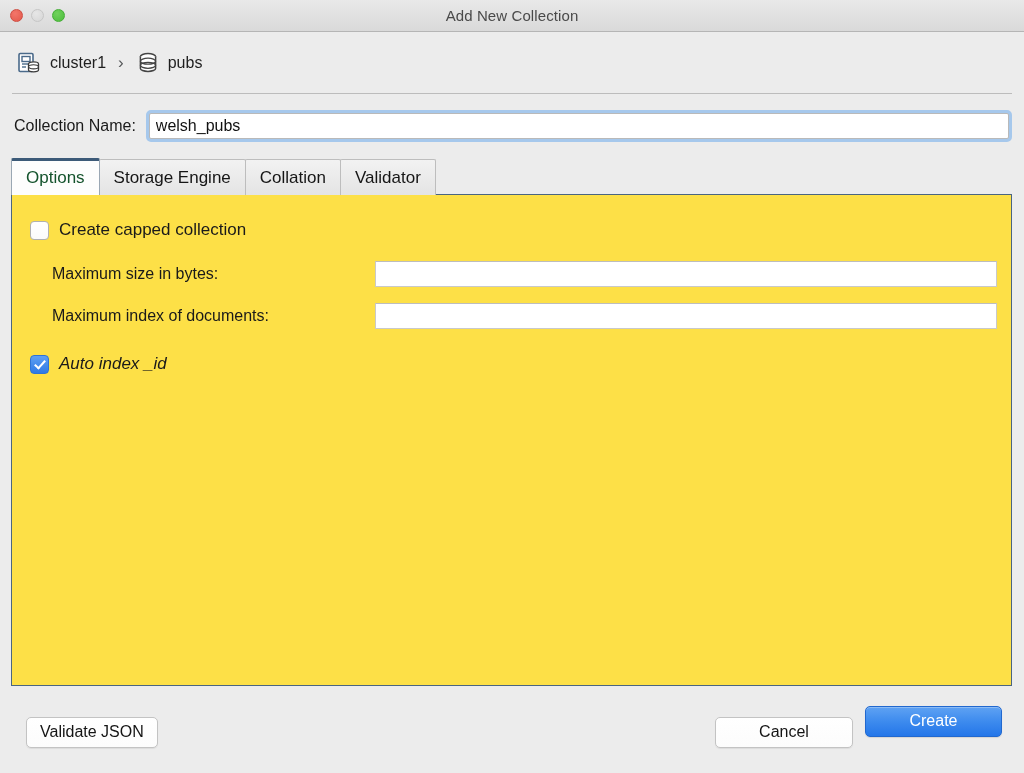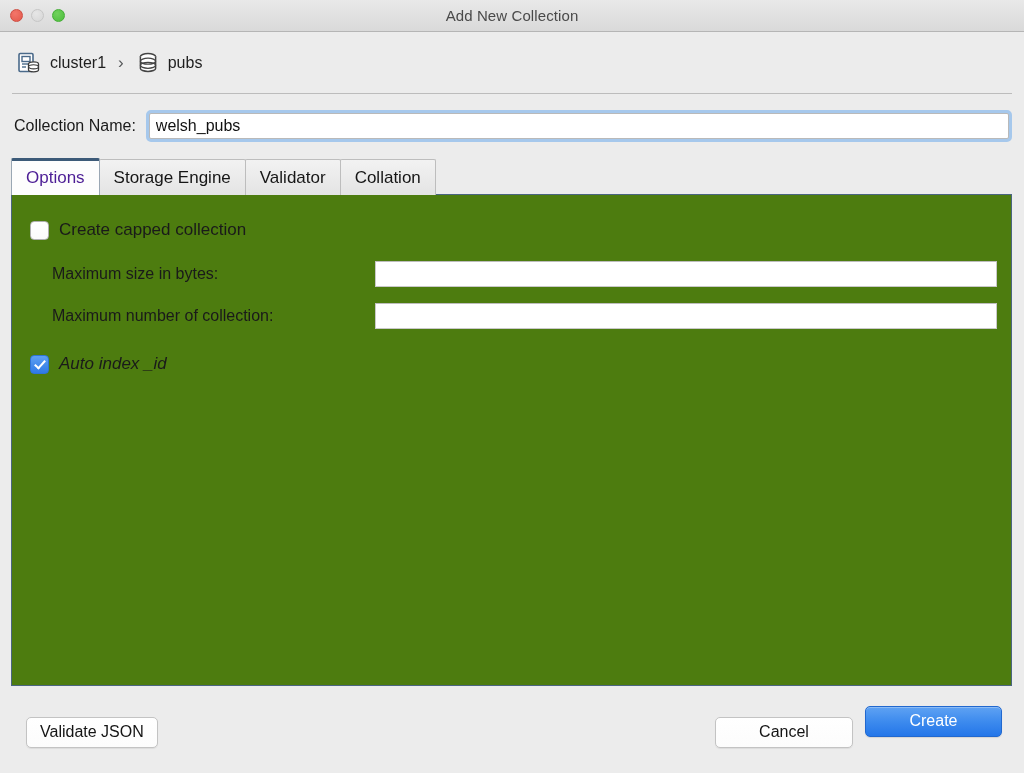--- a/index.html
+++ b/index.html
@@ -150,32 +150,32 @@
     margin-right: -1px;
     border-top-left-radius: 2px;
     border-top-right-radius: 2px;
   }
   .tab.active {
     background: #fdfdfd;
     height: 37px;
     border-color: #9aa7b4;
     border-top: 3px solid #3c5a78;
     z-index: 3;
-    color: #4c1d95;
+    color: #14532d;
   }
   .tab-filler {
     flex: 1;
     height: 36px;
     border-bottom: 1px solid #4a6580;
     box-sizing: border-box;
   }
   .tabpanel {
     border: 1px solid #4a6580;
     border-top: 1px solid #4a6580;
-    background: #4d7c0f;
+    background: #fde047;
     height: 492px;
     box-sizing: border-box;
     margin-top: -1px;
     position: relative;
     z-index: 1;
   }
 
   
   .form {
     padding: 24px 0 0 18px;
@@ -345,43 +345,43 @@
 
 <div class="tabs-area">
   <div class="tabstrip">
     <div class="tab active">
       <span>Options</span>
     </div>
     <div class="tab">
       <span>Storage Engine</span>
     </div>
     <div class="tab">
+      <span>Collation</span>
+    </div>
+    <div class="tab">
       <span>Validator</span>
-    </div>
-    <div class="tab">
-      <span>Collation</span>
     </div>
     <div class="tab-filler"></div>
   </div>
 
   <div class="tabpanel">
     <div class="form">
 
       <div class="checkrow">
         <span class="cbox"></span>
         <span class="checklabel">Create capped collection</span>
       </div>
 
       <div class="fieldrow">
         <span class="fieldlabel">Maximum size in bytes:</span>
         <input class="numfield" type="text" value="" style="">
       </div>
 
       <div class="fieldrow second">
-        <span class="fieldlabel">Maximum number of collection:</span>
+        <span class="fieldlabel">Maximum index of documents:</span>
         <input class="numfield" type="text" value="" style="">
       </div>
 
       <div class="checkrow auto-index">
         <span class="cbox checked"></span>
         <span class="checklabel">Auto index _id</span>
       </div>
 
     </div>
   </div>

